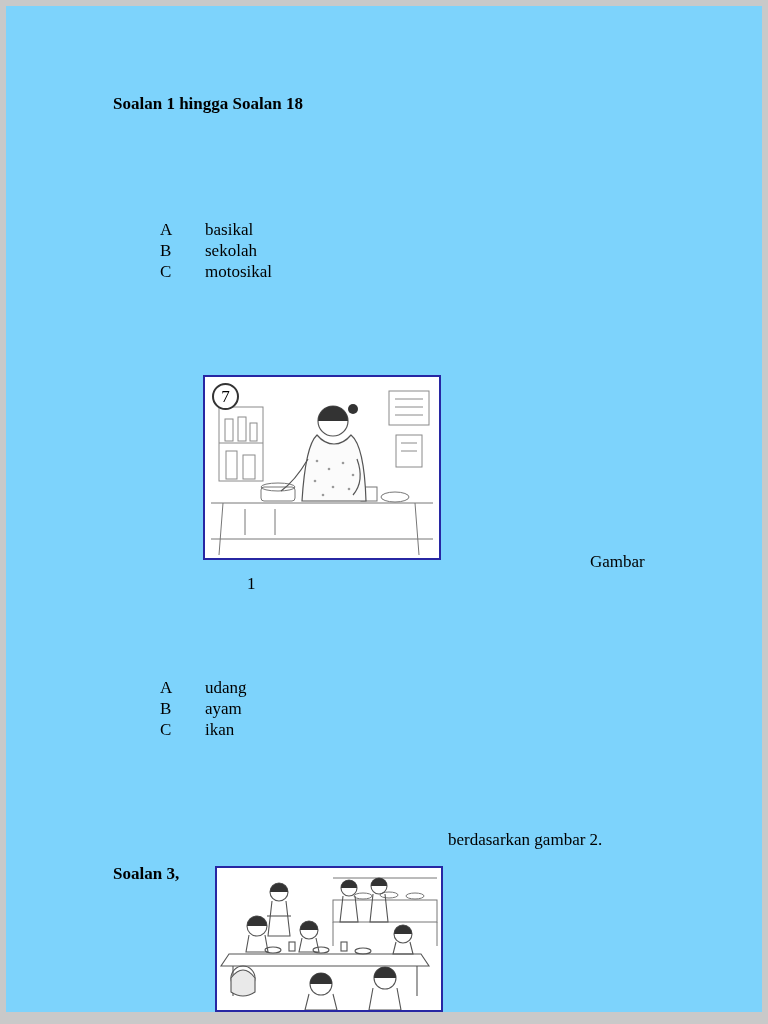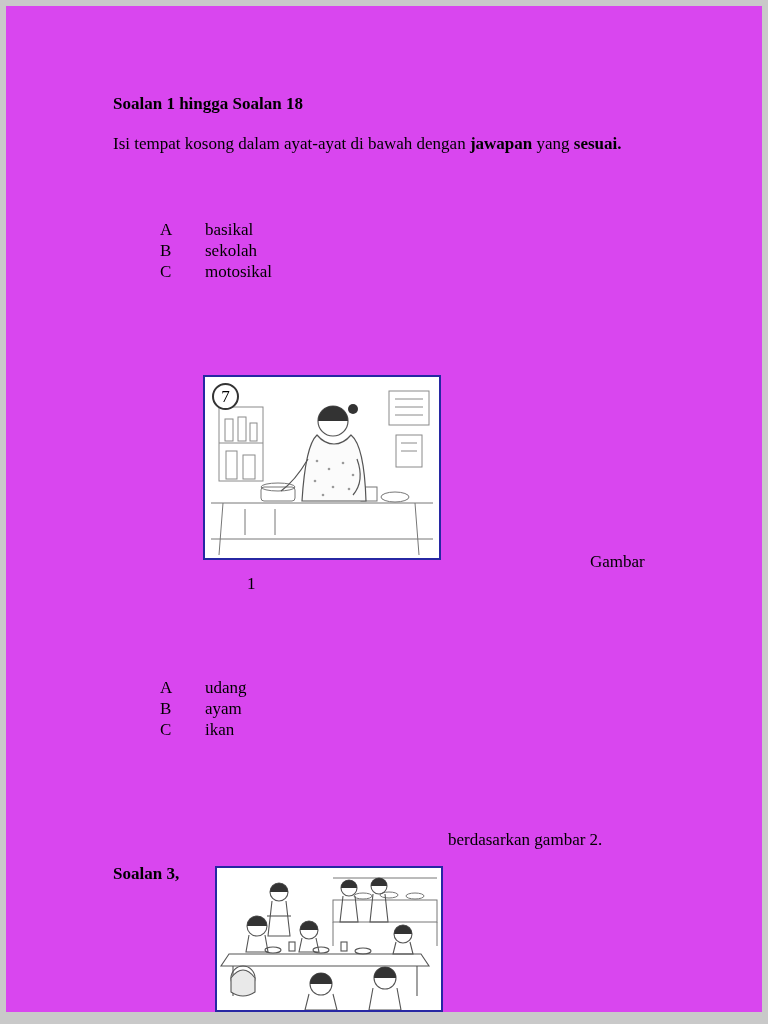--- a/index.html
+++ b/index.html
@@ -9,21 +9,21 @@
     position: relative;
     background: var(--page-frame, #c9c9c9);
     font-family: "Liberation Serif", serif;
     font-size: 17px;
     color: var(--text, #000);
     overflow: hidden;
   }
   .page {
     position: absolute; left: 6px; top: 6px;
     width: 756px; height: 1006px;
-    background: #d946ef;
+    background: #7dd3fc;
   }
   .abs { position: absolute; white-space: nowrap; }
   .bold { font-weight: bold; }
   .qnum { display: inline-block; width: 47px; }
   .optletter { display: inline-block; width: 45px; }
   .figure {
     position: absolute;
     border: 2px solid var(--image-border, #2727a3);
     background: #fff;
     overflow: hidden;
@@ -39,23 +39,20 @@
     background: #fff;
   }
 </style>
 </head>
 <body>
 
 <div class="page">
 
   <div class="abs bold" style="left:107px; top:88px">Soalan 1 hingga Soalan 18</div>
 
-  <div class="abs" style="left:107px; top:128px">
-    <span>Isi tempat kosong dalam ayat-ayat di bawah dengan </span><span class="bold">jawapan</span><span> yang </span><span class="bold">sesuai.</span>
-  </div>
 
   <div class="abs" style="left:154px; top:214px">
     <span class="optletter">A</span><span>basikal</span>
   </div>
   <div class="abs" style="left:154px; top:235px">
     <span class="optletter">B</span><span>sekolah</span>
   </div>
   <div class="abs" style="left:154px; top:256px">
     <span class="optletter">C</span><span>motosikal</span>
   </div>

